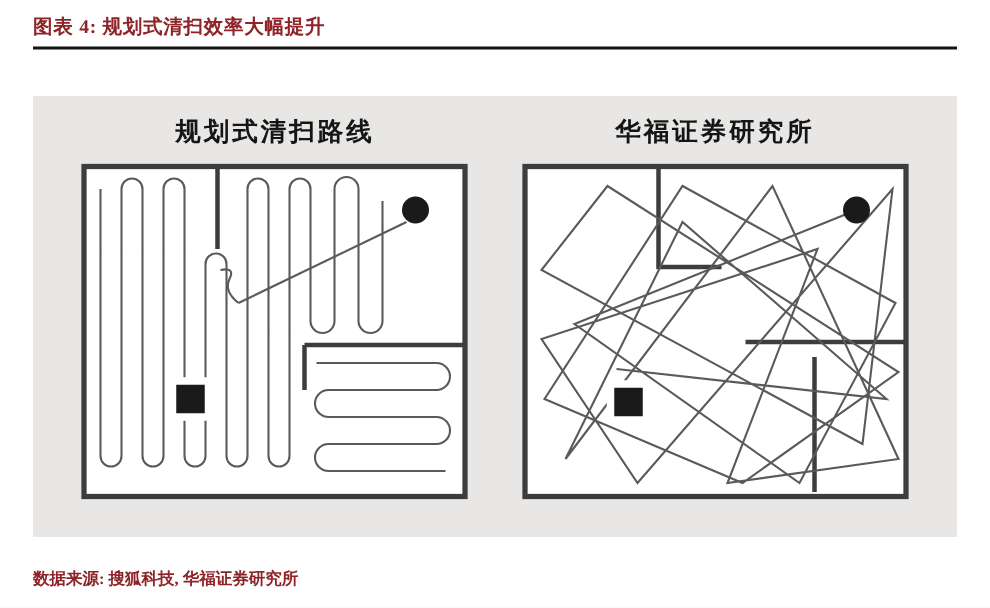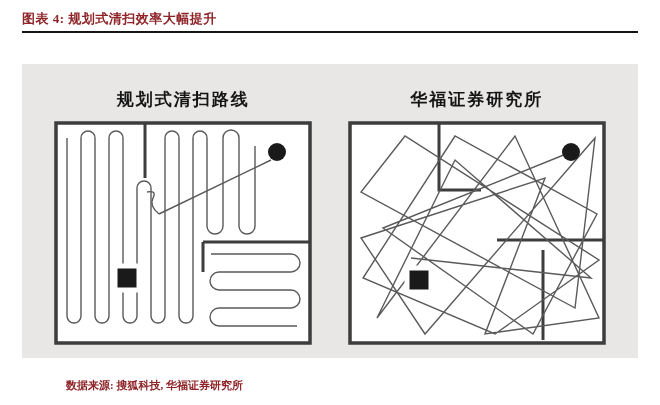--- a/index.html
+++ b/index.html
@@ -9,38 +9,37 @@
   }
   .fig-header { position:absolute; left:22px; top:9px; }
   .fig-title {
     color:#8e2428; font-weight:bold; font-size:13px; letter-spacing:0.5px;
     font-family:"Liberation Serif", serif;
   }
   .rule { position:absolute; left:22px; top:31px; width:616px; height:2px; background:#141414; }
   .panel {
     position:absolute; left:22px; top:64px; width:616px; height:294px;
     background:#e8e7e5; display:flex; justify-content:space-evenly;
-    align-items:center; padding-top:12px; box-sizing:border-box;
+    align-items:flex-start; padding-top:12px; box-sizing:border-box;
   }
   .col { width:264px; display:flex; flex-direction:column; align-items:center; }
   .diag-title {
     font-size:17px; font-weight:bold; color:#151515; letter-spacing:2px;
     margin-bottom:9px;
   }
   svg.diag { width:260px; height:226px; display:block; }
   .room  { fill:#ffffff; stroke:#3d3d3d; stroke-width:3.5; }
   .wall  { stroke:#3d3d3d; stroke-width:3; fill:none; }
   .route { stroke:#5a5a5a; stroke-width:1.4; fill:none; }
   .dotfill { fill:#1a1a1a; }
   .dock  { fill:#1a1a1a; stroke:#ffffff; stroke-width:5; }
   .source {
     position:absolute; left:22px; top:378px;
     color:#8e2428; font-weight:bold; font-size:11px;
     font-family:"Liberation Serif", serif;
-    margin-left:44px;
   }
 </style>
 </head>
 <body>
 
 <div class="page">
 
   <div class="fig-header">
     <span class="fig-title">图表 4: 规划式清扫效率大幅提升</span>
   </div>

